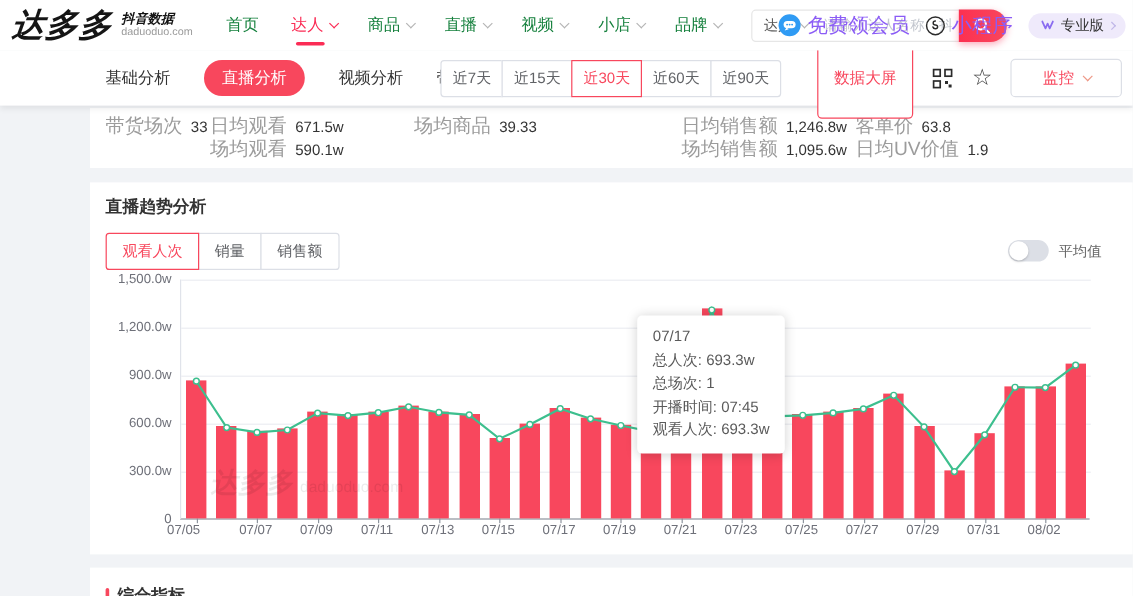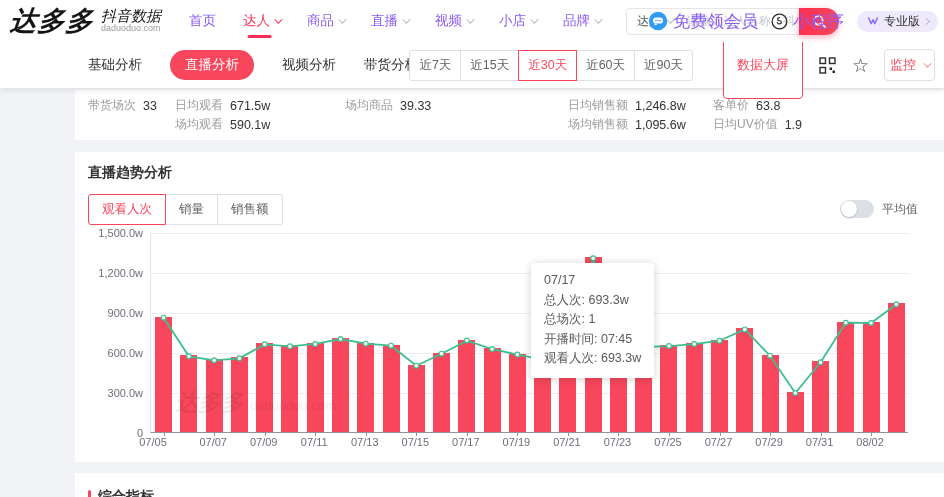--- a/index.html
+++ b/index.html
@@ -4,24 +4,24 @@
 <style>
   * { margin:0; padding:0; box-sizing:border-box; }
   html,body { width:944px; height:497px; overflow:hidden; }
   body { font-family:"Liberation Sans","DejaVu Sans",sans-serif; background:#f1f3f6; position:relative; font-size:13px; color:#333; }
 
   
   .topbar { position:absolute; left:0; top:0; width:944px; height:42px; background:#fff; z-index:30; display:flex; align-items:center; }
   .logo { display:flex; align-items:center; margin-left:10px; cursor:pointer; }
   .logo-main { font-size:27px; font-weight:800; font-style:italic; letter-spacing:1px; color:#151515; transform:skewX(-6deg); }
   .logo-side { margin-left:7px; display:flex; flex-direction:column; line-height:1.05; }
-  .logo-sub { font-size:15px; font-weight:400; font-style:italic; color:#151515; }
+  .logo-sub { font-size:11px; font-weight:700; font-style:italic; color:#151515; }
   .logo-domain { font-size:9px; color:#9a9a9a; }
   .top-nav { display:flex; align-items:center; gap:27px; margin-left:28px; height:42px; }
-  .nav-item { position:relative; display:flex; align-items:center; gap:4px; height:42px; font-size:13.5px; color:#8b5cf6; cursor:pointer; white-space:nowrap; }
+  .nav-item { position:relative; display:flex; align-items:center; gap:4px; height:42px; font-size:13.5px; color:#15803d; cursor:pointer; white-space:nowrap; }
   .nav-item.active { color:#fb2c55; }
   .nav-item.active::after { content:""; position:absolute; left:50%; transform:translateX(-60%); bottom:4px; width:24px; height:3px; border-radius:2px; background:#fb2c55; }
   .chev { width:6px; height:6px; border-right:1.4px solid #b5b5b5; border-bottom:1.4px solid #b5b5b5; transform:rotate(45deg) translateY(-2px); display:inline-block; }
   .nav-item.active .chev { border-color:#fb2c55; }
 
   .searchbox { display:flex; align-items:center; height:27px; margin-left:26px; border:1px solid #e6e6e6; border-radius:4px 14px 14px 4px; background:#fff; }
   .search-cat { display:flex; align-items:center; gap:5px; padding:0 8px 0 10px; font-size:12px; color:#555; cursor:pointer; }
   .search-divider { width:1px; height:14px; background:#e8e8e8; }
   .search-input { border:none; outline:none; width:118px; padding:0 6px; font-size:12px; color:#333; font-family:inherit; }
   .search-input::placeholder { color:#c3c7cf; }
@@ -39,29 +39,29 @@
   .tab.active { background:#f8475d; color:#fff; border-radius:16px; padding:6px 15px; }
   .subnav-right { position:absolute; right:9px; display:flex; align-items:center; }
   .seg { display:flex; }
   .seg .seg-btn { border:1px solid #dcdfe6; background:#fff; color:#606266; font-size:12.5px; padding:6px 9px; margin-left:-1px; cursor:pointer; font-family:inherit; white-space:nowrap; position:relative; }
   .seg .seg-btn:first-child { border-radius:3px 0 0 3px; margin-left:0; }
   .seg .seg-btn:last-child { border-radius:0 3px 3px 0; }
   .seg .seg-btn.active { color:#f8475d; border-color:#f8475d; z-index:2; }
   .bigscreen-btn { margin-left:30px; border:1px solid #f8475d; color:#f8475d; background:#fff; border-radius:4px; font-size:13px; padding:24px 13px; cursor:pointer; font-family:inherit; white-space:nowrap;text-align:center; }
   .icon-btn { margin-left:15px; cursor:pointer; display:flex; align-items:center; }
   .star-glyph { font-size:19px; color:#3a3a3a; line-height:1; }
-  .monitor-btn { margin-left:15px; border:1px solid #dcdfe6; background:#fff; border-radius:4px; padding:6px 5px; display:flex; align-items:center; gap:7px; cursor:pointer; }
+  .monitor-btn { margin-left:15px; border:1px solid #dcdfe6; background:#fff; border-radius:4px; padding:6px 26px; display:flex; align-items:center; gap:7px; cursor:pointer; }
   .monitor-label { color:#f8475d; font-size:13px; white-space:nowrap; }
   .monitor-chev { width:6px; height:6px; border-right:1.4px solid #e98; border-bottom:1.4px solid #e98; transform:rotate(45deg) translateY(-2px); }
 
   
   .stats-card { position:absolute; left:75px; top:90px; width:869px; height:50px; background:#fff; }
   .stat-group { position:absolute; top:6px; }
   .stat-row { display:flex; align-items:center; gap:7px; height:19px; white-space:nowrap; }
-  .stat-label { font-size:12px; color:#9c9c9c; }
+  .stat-label { font-size:16px; color:#9c9c9c; }
   .stat-value { font-size:12.5px; color:#333; }
 
   
   .trend-card { position:absolute; left:75px; top:152px; width:869px; height:310px; background:#fff; }
   .trend-title { position:absolute; left:13px; top:12px; font-size:14px; font-weight:700; color:#333; }
   .metric-seg { position:absolute; left:13px; top:42px; display:flex; }
   .avg-wrap { position:absolute; right:26px; top:48px; display:flex; align-items:center; gap:8px; }
   .switch { width:34px; height:18px; border-radius:9px; background:#dcdfe6; position:relative; cursor:pointer; }
   .switch-knob { position:absolute; left:1px; top:1px; width:16px; height:16px; border-radius:50%; background:#fff; box-shadow:0 1px 2px rgba(0,0,0,.2); }
   .avg-label { font-size:12px; color:#666; white-space:nowrap; }

